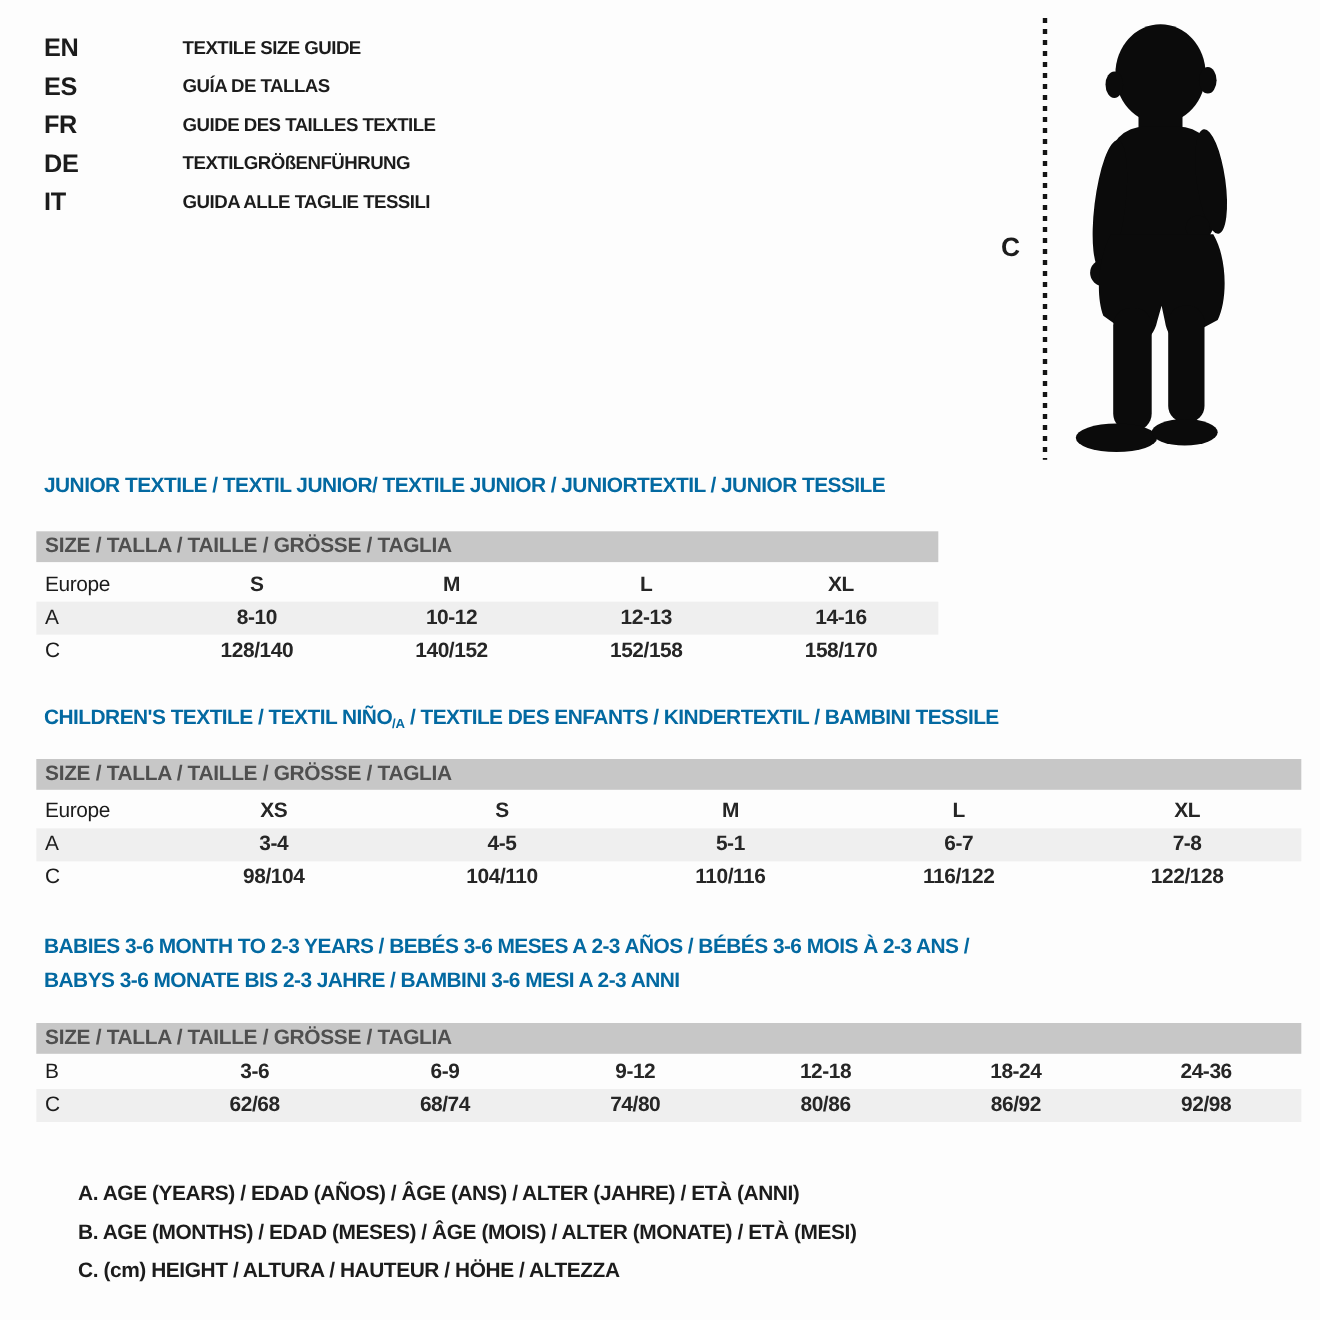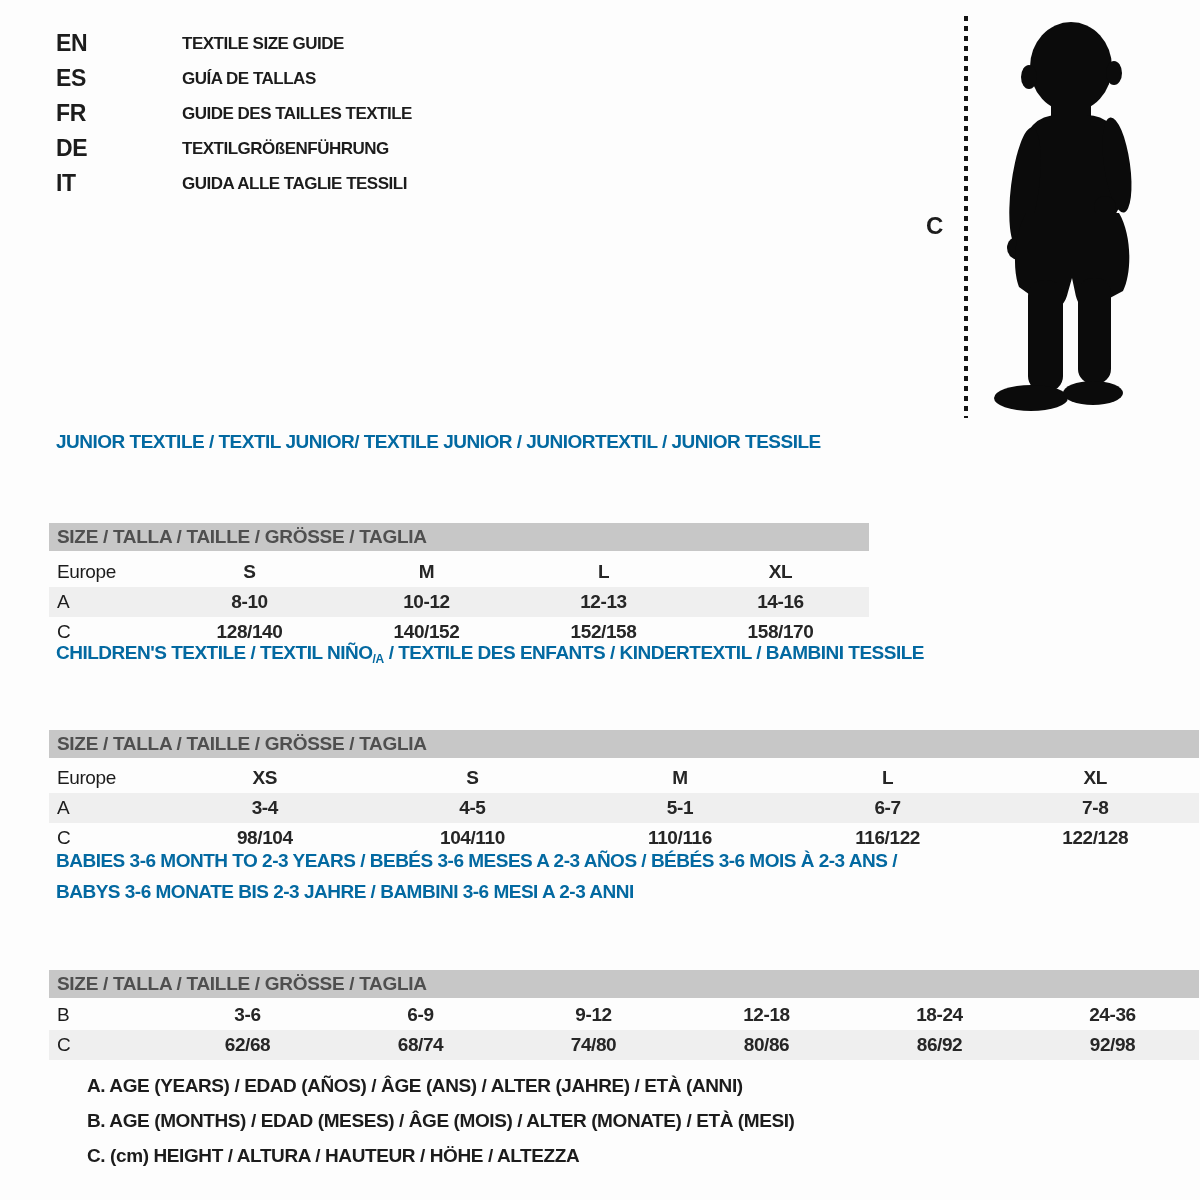--- a/index.html
+++ b/index.html
@@ -1,42 +1,42 @@
 <!DOCTYPE html>
 <html><head>
 <meta charset="utf-8">
 <style>
   html,body{margin:0;padding:0;}
   body{
     width:1200px;height:1200px;background:#fdfdfd;
     font-family:"Liberation Sans","DejaVu Sans",sans-serif;
     color:#1c1c1c;overflow:hidden;position:relative;
   }
-  .canvas{position:absolute;left:16px;top:0;width:1050px;height:1200px;}
+  .canvas{position:absolute;left:0;top:0;width:1050px;height:1200px;}
 
   
   .lang-list{position:absolute;left:40px;top:26px;}
   .lang-row{display:flex;height:35px;line-height:35px;}
   .lang-code{width:78px;font-weight:700;font-size:23px;letter-spacing:-0.3px;}
   .lang-label{font-weight:700;font-size:17px;letter-spacing:-0.5px;white-space:nowrap;margin-left:48px;}
 
   
   .dashed-line{
     position:absolute;left:948px;top:16px;width:4px;height:402px;
     background:repeating-linear-gradient(to bottom,#141414 0px,#141414 5px,transparent 5px,transparent 10px);
   }
   .c-label{position:absolute;left:910px;top:212px;font-weight:700;font-size:24px;}
   .silhouette{position:absolute;left:965px;top:15px;}
 
   
   .t-title{position:absolute;font-weight:700;font-size:19px;letter-spacing:-0.5px;color:#0369a1;white-space:nowrap;line-height:24px;}
   .t-title .sub{font-size:12px;vertical-align:-4px;letter-spacing:-0.3px;}
 
   
-  .sgtable{position:absolute;margin-top:40px;}
+  .sgtable{position:absolute;}
   .size-bar{
     height:28px;background:#c7c7c7;color:#4f4f4f;
     font-weight:700;font-size:19px;line-height:28px;
     padding-left:8px;letter-spacing:-0.3px;box-sizing:border-box;
   }
   .rows{position:absolute;left:0;width:100%;}
   .srow{display:flex;height:30px;line-height:30px;font-size:19px;letter-spacing:-0.4px;}
   .srow.shaded{background:#efefef;}
   .cell-label{width:112px;padding-left:8px;font-weight:400;flex:none;box-sizing:border-box;}
   .cell{flex:1;text-align:center;font-weight:700;color:#262626;}

